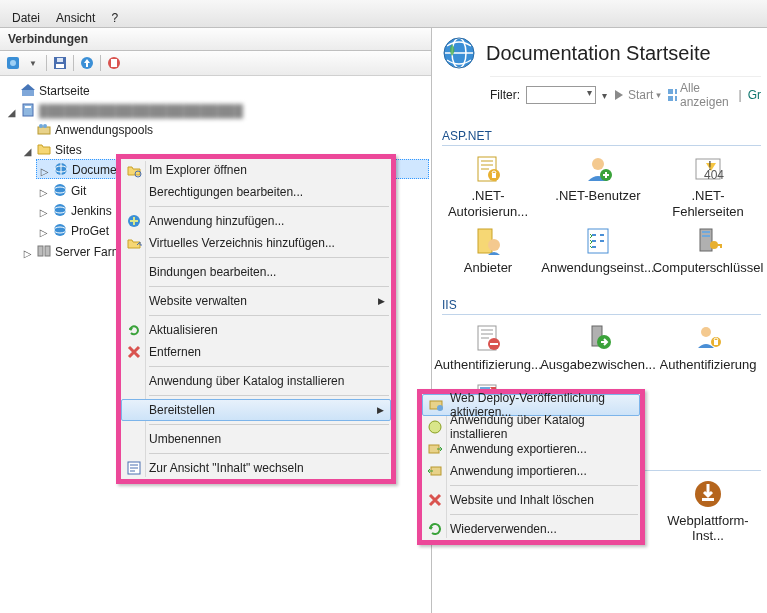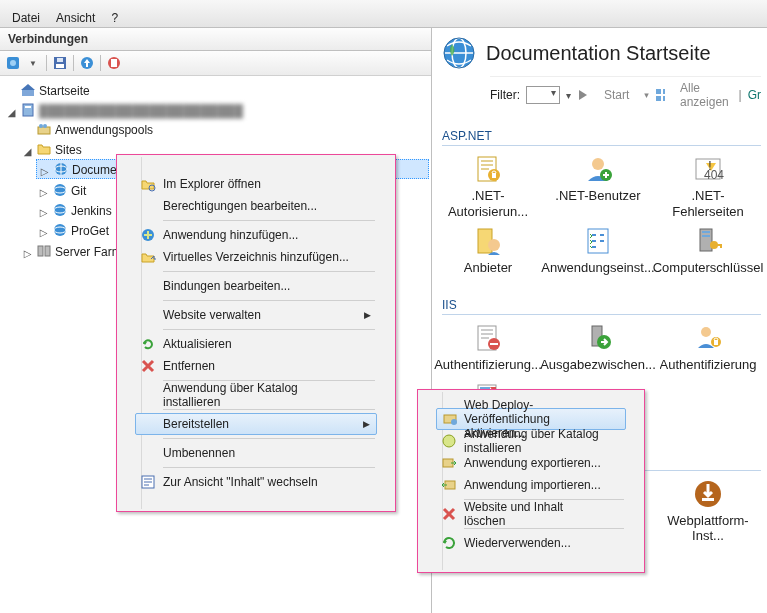--- a/index.html
+++ b/index.html
@@ -30,31 +30,31 @@
 
 
 .right { flex: 1; display: flex; flex-direction: column; padding: 8px 6px 0 10px; overflow: hidden; }
 .page-header { display: flex; align-items: center; gap: 10px; padding-bottom: 6px; }
 .page-header .globe { width: 34px; height: 34px; }
 .page-header h1 { font-size: 20px; font-weight: normal; color: #222; }
 .filter-row { display: flex; align-items: center; gap: 6px; padding: 4px 0 6px 0; border-top: 1px solid #eee; margin-left: 48px; }
 .filter-row .lbl { color: #222; }
 .filter-row .dd { width: 120px; height: 18px; border: 1px solid #999; background: #fff; position: relative; }
 .filter-row .dd::after { content: "▾"; position: absolute; right: 3px; top: 0; font-size: 10px; color: #555; }
-.filter-row .start, .filter-row .show { color: #888; display: flex; align-items: center; gap: 15px; }
+.filter-row .start, .filter-row .show { color: #888; display: flex; align-items: center; gap: 3px; }
 .filter-row .sepv { color: #888; }
 
 .group-head { color: #1a4f8c; border-bottom: 1px solid #c0d4ea; padding: 2px 0; margin: 12px 0 6px 0; }
 .icons-grid { display: flex; flex-wrap: wrap; gap: 8px 18px; padding-bottom: 8px; }
 .app-icon { width: 92px; display: flex; flex-direction: column; align-items: center; text-align: center; gap: 2px; }
 .app-icon .pic { width: 34px; height: 34px; display: flex; align-items: center; justify-content: center; }
 .app-icon .lbl { font-size: 13px; color: #222; max-height: 28px; overflow: hidden; line-height: 1.2; }
 
 
-.ctx { position: absolute; background: #f2f2f2; border: 1px solid #ec4899; box-shadow: 2px 2px 3px rgba(0,0,0,.25); padding: 18px; z-index: 100; }
+.ctx { position: absolute; background: #f2f2f2; border: 5px solid #ec4899; box-shadow: 2px 2px 3px rgba(0,0,0,.25); padding: 0; z-index: 100; }
 .ctx .row { display: flex; align-items: center; height: 22px; padding: 0 24px 0 28px; position: relative; color: #222; }
 .ctx .row .ico { position: absolute; left: 4px; width: 18px; height: 18px; display: flex; align-items: center; justify-content: center; }
 .ctx .row .arrow { position: absolute; right: 6px; font-size: 9px; color: #333; }
 .ctx .row.hi { background: linear-gradient(#e7f1fb, #cde3f8); border: 1px solid #7cb4ea; border-radius: 2px; padding-left: 27px; padding-right: 23px; }
 .ctx hr { border: none; border-top: 1px solid #cfcfcf; margin: 3px 2px 3px 28px; }
 .ctx .gutter { position: absolute; left: 24px; top: 2px; bottom: 2px; width: 1px; background: #d9d9d9; }
 
 svg { display: block; }
 </style>
 </head>

